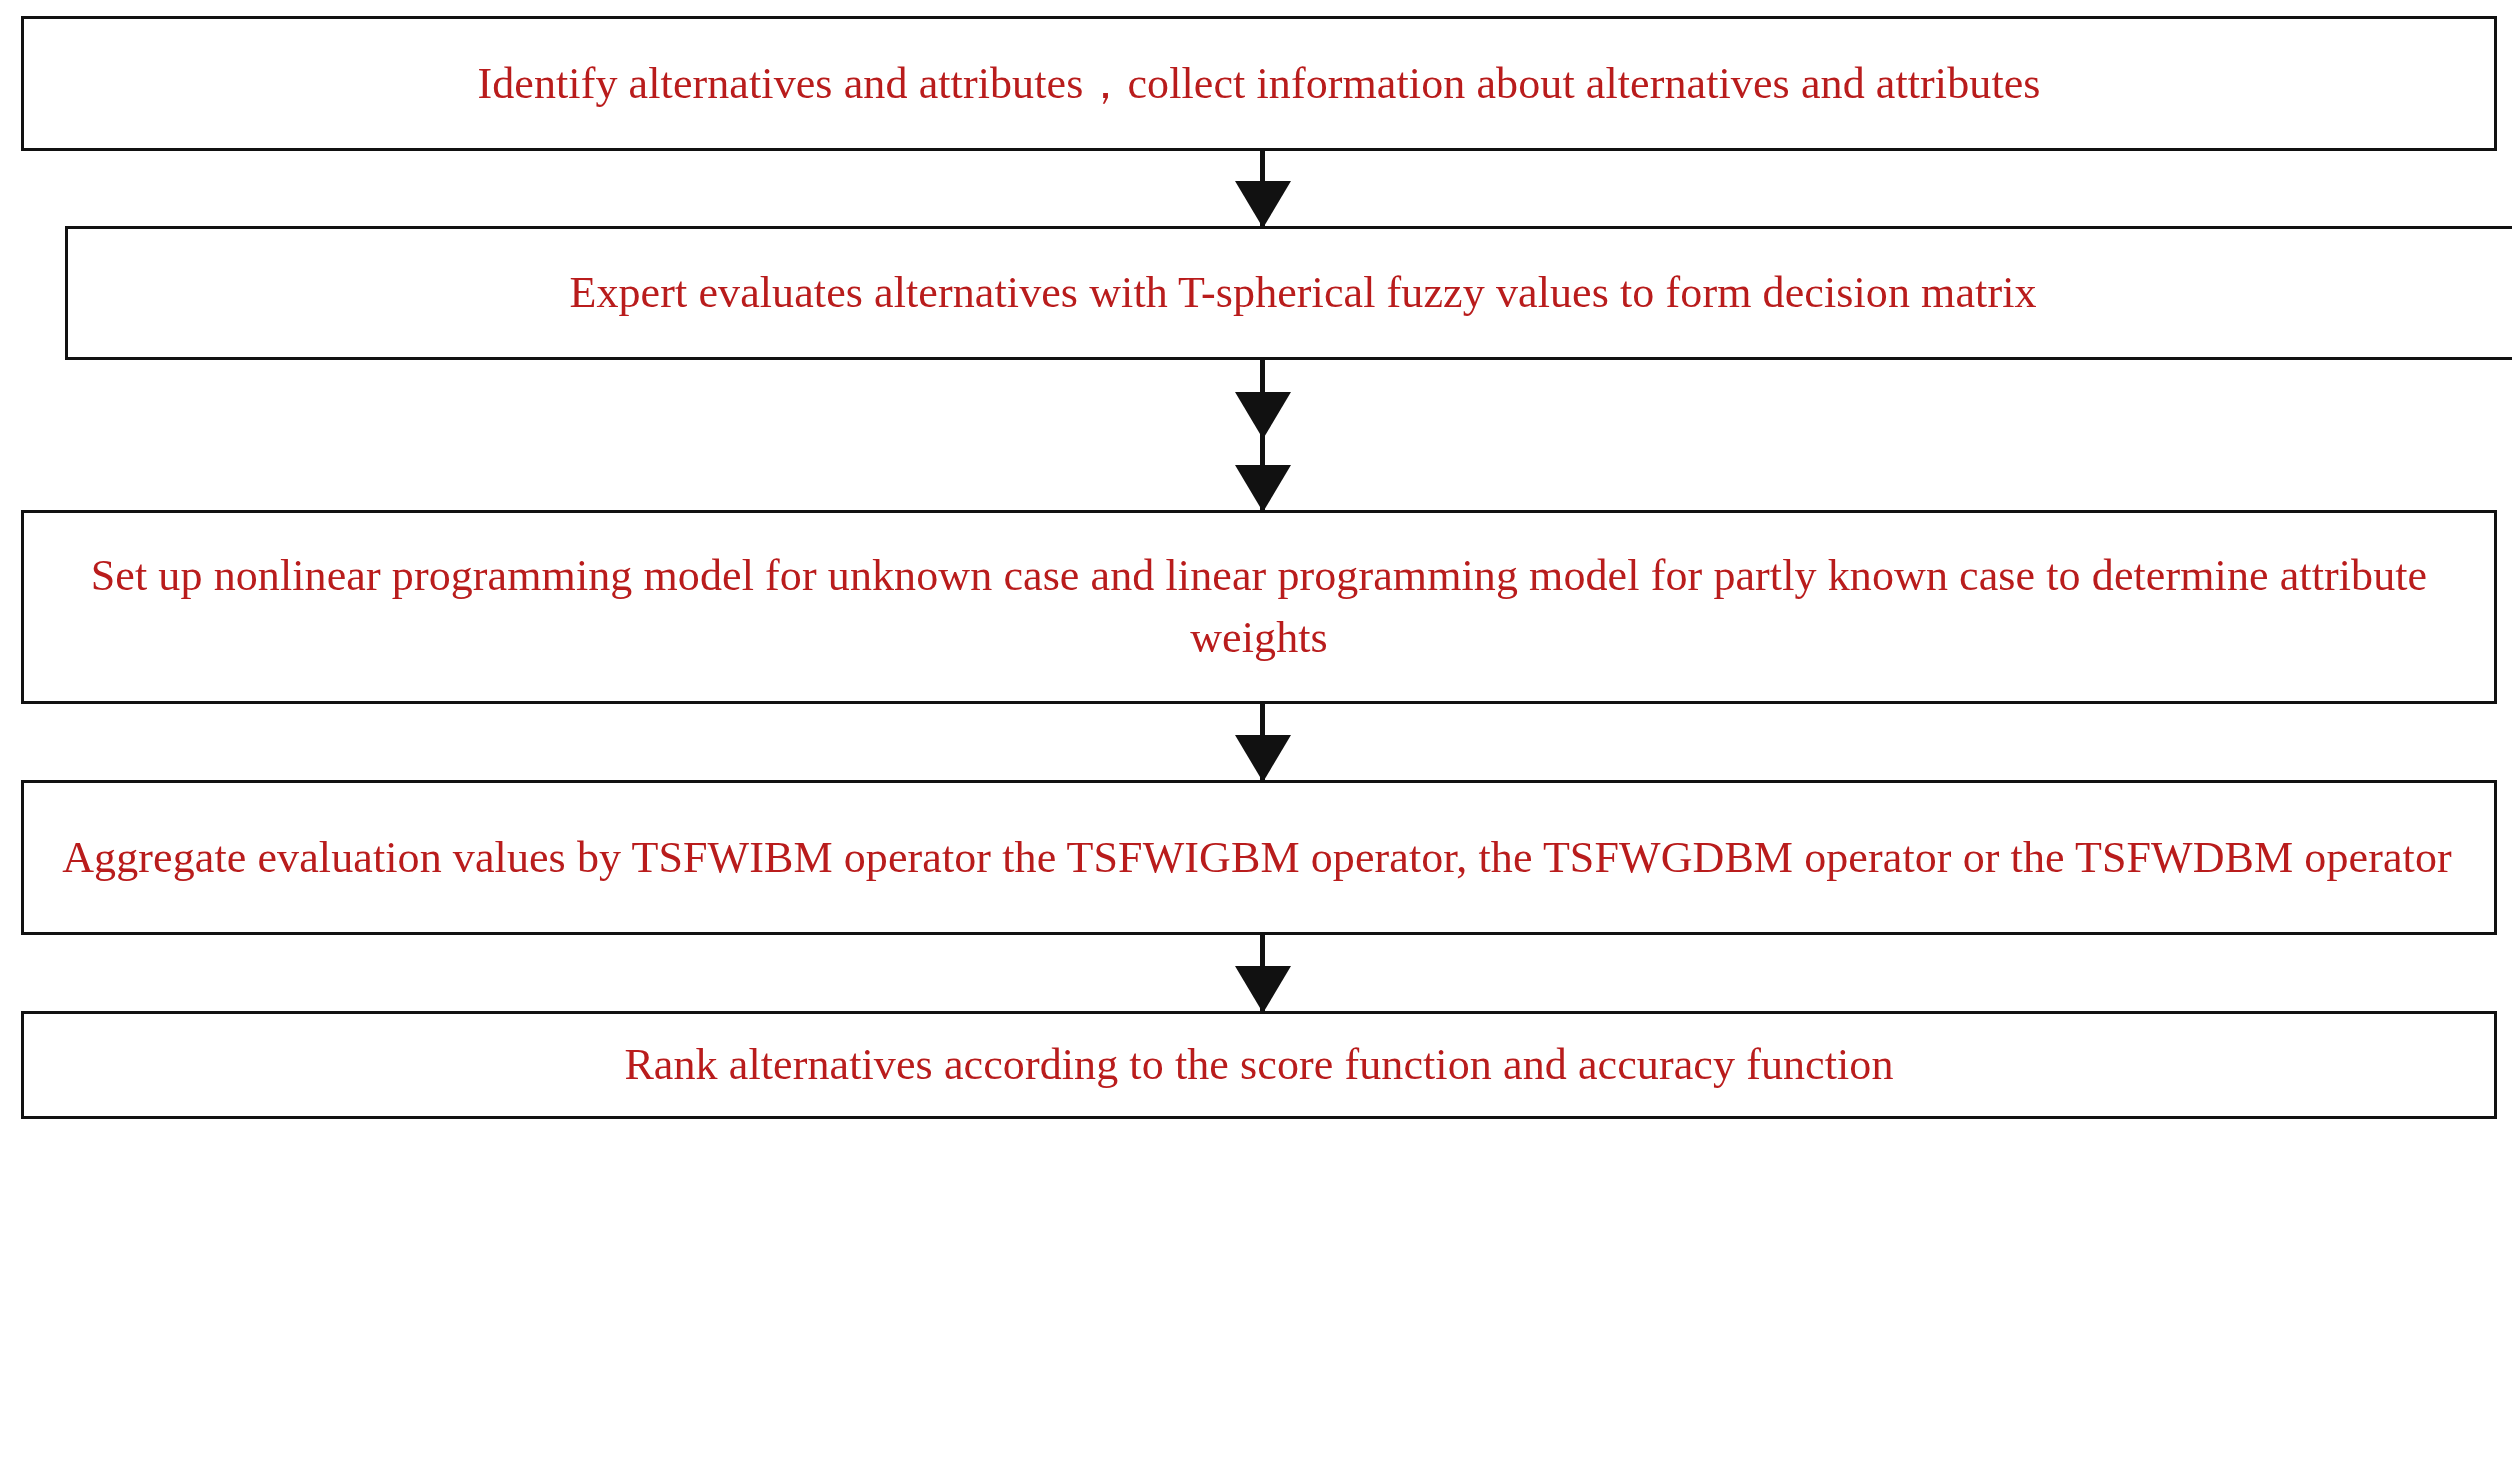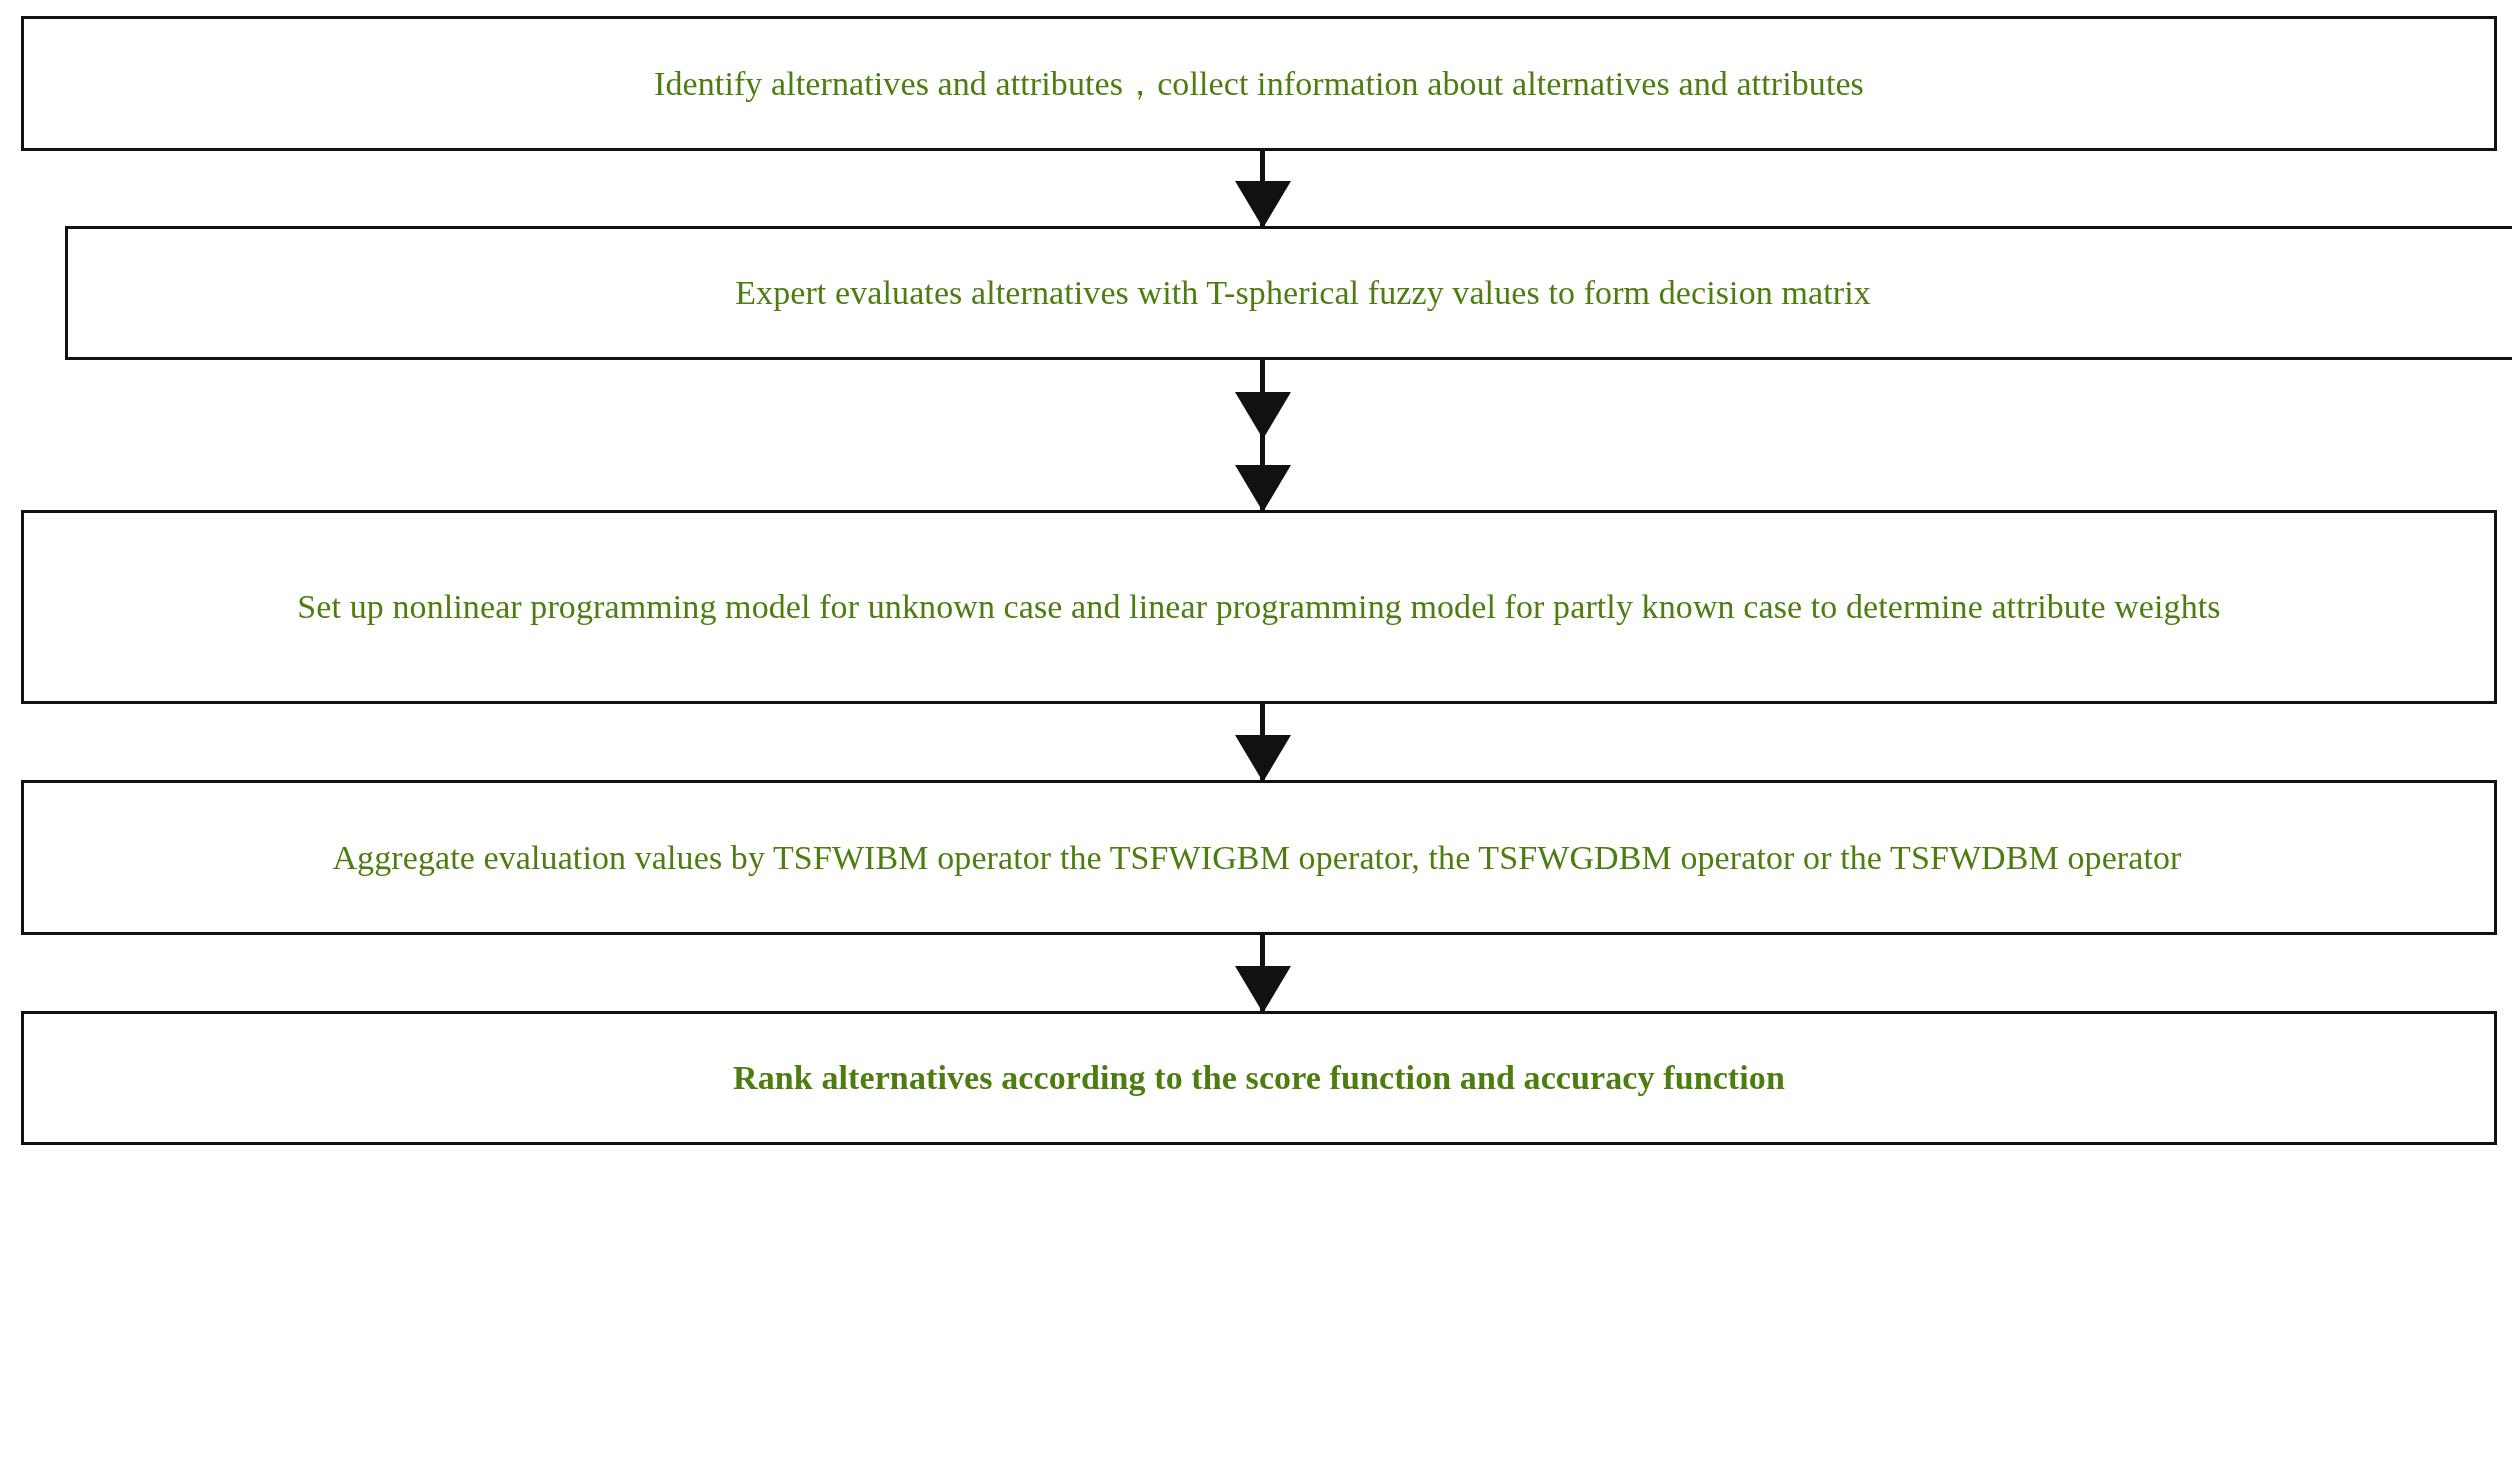--- a/index.html
+++ b/index.html
@@ -44,34 +44,34 @@
     align-items: center;
     justify-content: center;
     text-align: center;
     padding: 0 25px;
     flex: none;
   }
 
   .flow-node .node-text {
     display: block;
     width: 100%;
-    font-size: 34px;
+    font-size: 44px;
     line-height: 1.42;
     letter-spacing: 0.1px;
-    color: #4d7c0f;
+    color: #b91c1c;
     white-space: pre-wrap;
   }
 
   
   .node-h1 { height: 135px; }
   .node-h2 { height: 134px; margin-left: 44px; }
   .node-h3 { height: 135px; }
   .node-h4 { height: 194px; }
   .node-h5 { height: 155px; padding-left: 21px; }
-  .node-h6 { height: 134px; font-weight: bold; }
+  .node-h6 { height: 108px; }
 
   
   .flow-connector {
     position: relative;
     width: 100%;
     flex: none;
     display: block;
   }
 
   .conn-h1 { height: 75px; }

